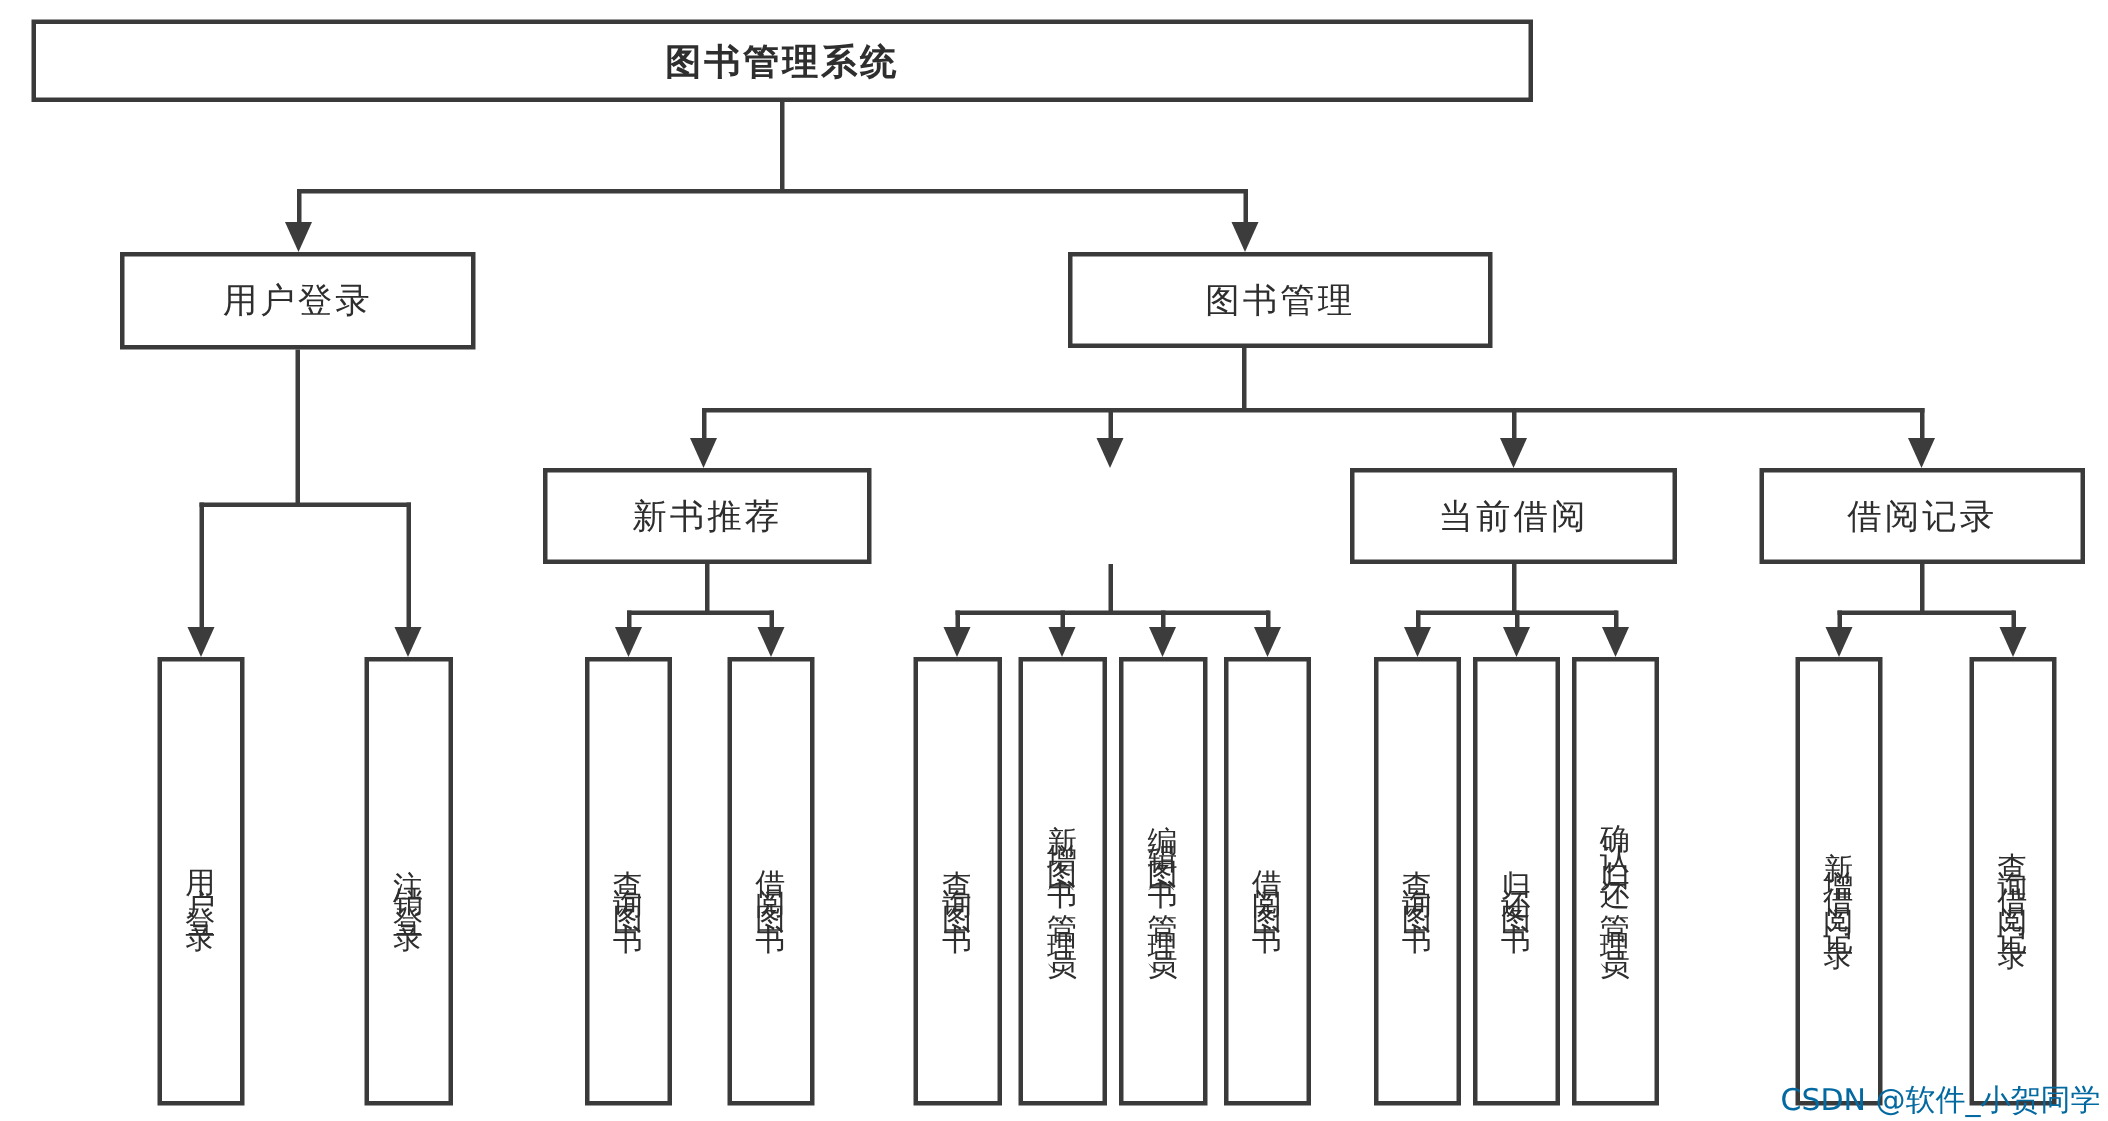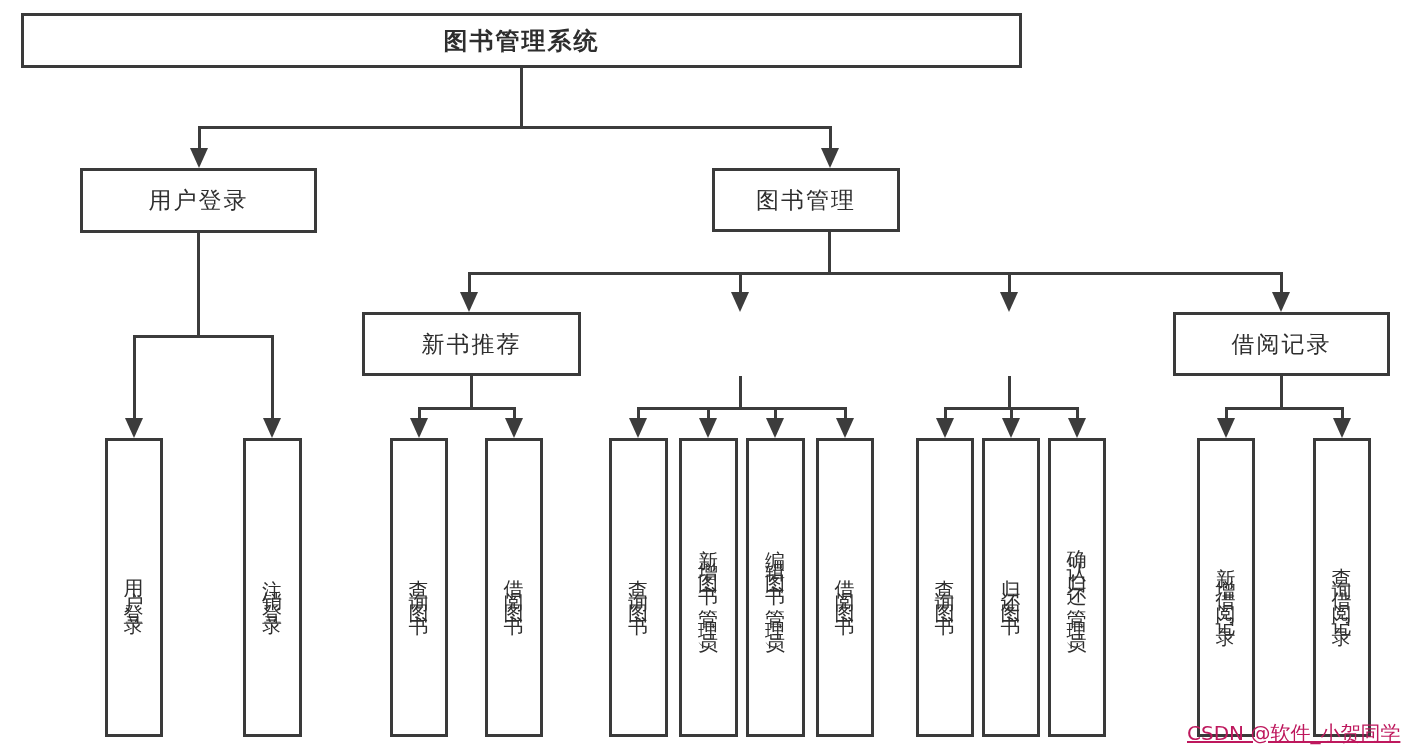--- a/index.html
+++ b/index.html
@@ -55,61 +55,63 @@
     height: 0;
     border-left: 9px solid transparent;
     border-right: 9px solid transparent;
     border-top: 20px solid #3c3c3c;
   }
   .watermark {
     position: absolute;
     left: 1187px;
     top: 720px;
     font-size: 20px;
-    color: #be185d;
+    color: #0369a1;
     white-space: nowrap;
     z-index: 5;
-    text-decoration: underline;
   }
 </style>
 </head>
 <body>
 
 <div id="canvas">
 
   <div class="box" style="left:21px; top:13px; width:1001px; height:55px;">
     <span class="hlabel root-label">图书管理系统</span>
   </div>
 
   <div class="vline" style="left:520px; top:68px; height:60px;"></div>
   <div class="hline" style="left:198px; top:126px; width:633px;"></div>
   <div class="arrow" style="left:198px; top:126px; height:22px;"></div>
   <div class="arrow" style="left:829px; top:126px; height:22px;"></div>
 
   <div class="box" style="left:80px; top:168px; width:237px; height:65px;">
     <span class="hlabel">用户登录</span>
   </div>
-  <div class="box" style="left:712px; top:168px; width:188px; height:64px;">
+  <div class="box" style="left:712px; top:168px; width:283px; height:64px;">
     <span class="hlabel">图书管理</span>
   </div>
 
   <div class="vline" style="left:197px; top:233px; height:104px;"></div>
   <div class="hline" style="left:133px; top:335px; width:141px;"></div>
   <div class="arrow" style="left:133px; top:335px; height:83px;"></div>
   <div class="arrow" style="left:271px; top:335px; height:83px;"></div>
 
   <div class="vline" style="left:828px; top:232px; height:42px;"></div>
   <div class="hline" style="left:468px; top:272px; width:815px;"></div>
   <div class="arrow" style="left:468px; top:272px; height:20px;"></div>
   <div class="arrow" style="left:739px; top:272px; height:20px;"></div>
   <div class="arrow" style="left:1008px; top:272px; height:20px;"></div>
   <div class="arrow" style="left:1280px; top:272px; height:20px;"></div>
 
   <div class="box" style="left:362px; top:312px; width:219px; height:64px;">
     <span class="hlabel">新书推荐</span>
+  </div>
+  <div class="box" style="left:900px; top:312px; width:218px; height:64px;">
+    <span class="hlabel">当前借阅</span>
   </div>
   <div class="box" style="left:1173px; top:312px; width:217px; height:64px;text-align:center;">
     <span class="hlabel">借阅记录</span>
   </div>
 
   <div class="vline" style="left:470px; top:376px; height:33px;"></div>
   <div class="hline" style="left:418px; top:407px; width:98px;"></div>
   <div class="arrow" style="left:418px; top:407px; height:11px;"></div>
   <div class="arrow" style="left:513px; top:407px; height:11px;"></div>
 

